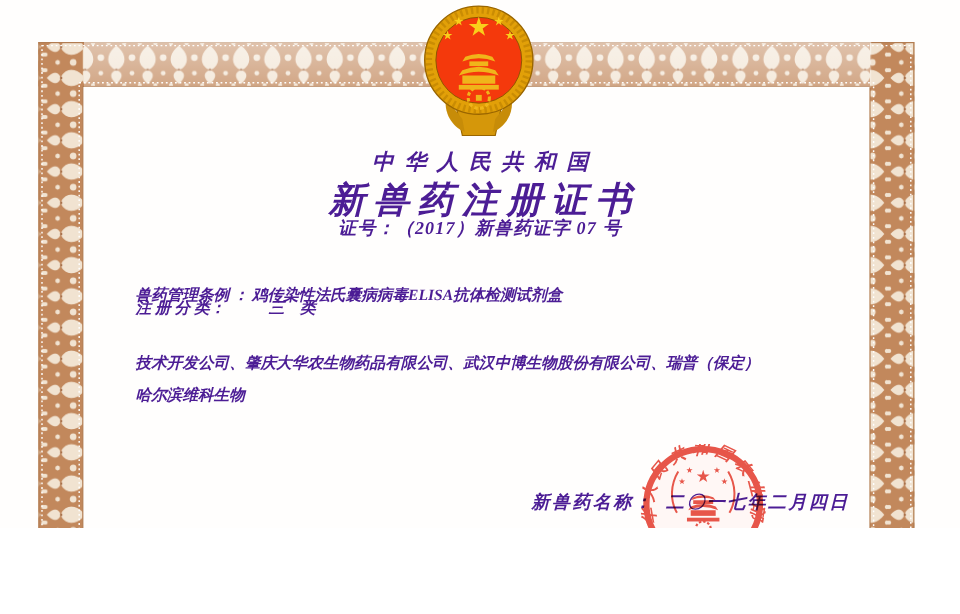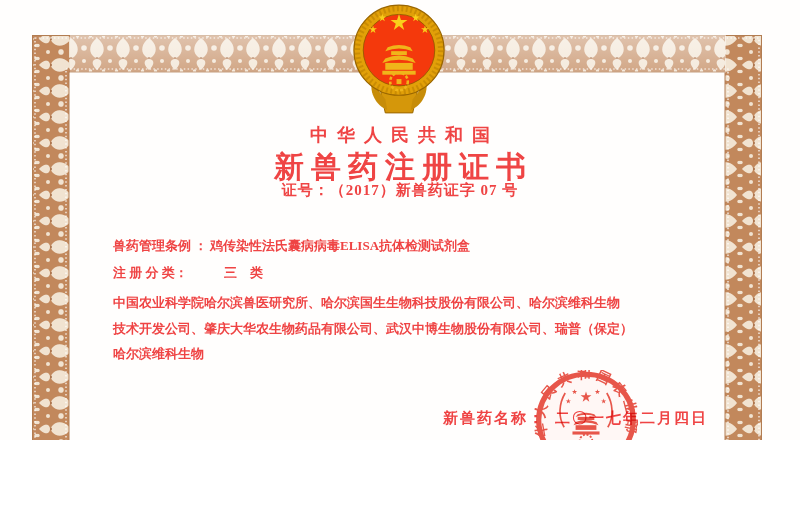--- a/index.html
+++ b/index.html
@@ -1,29 +1,29 @@
 <!DOCTYPE html>
 <html><head>
 <meta charset="utf-8">
 <style>
   html,body{margin:0;padding:0;background:#ffffff;}
   .page{
     position:relative;width:800px;height:440px;background:#fffefd;overflow:hidden;
-    font-family:"Liberation Serif","DejaVu Serif",serif;color:#ef4444;
+    font-family:"Liberation Serif","DejaVu Serif",serif;color:#4c1d95;font-style:italic;
   }
   .abs{position:absolute;}
   .centered{left:0;width:800px;text-align:center;}
   
   .country{top:123px;font-size:18px;font-weight:700;letter-spacing:9px;text-indent:9px;z-index:2;}
   .main-title{top:147px;font-size:30px;font-weight:700;letter-spacing:7px;text-indent:7px;z-index:2;}
   .cert-no{top:181px;font-size:15px;letter-spacing:1px;font-weight:700;z-index:2;}
   .fields{z-index:2;font-size:13px;}
   .frow{position:absolute;left:113px;display:flex;white-space:nowrap;font-weight:700;}
   .frow .lbl{display:inline-block;width:97px;flex:0 0 97px;}
-  .f1{top:237px;} .f2{top:264px;} .f3{top:290px;}
+  .f1{top:237px;} .f2{top:248px;} .f3{top:290px;}
   .f2 .val{margin-left:14px;}
   .dev-lines div{line-height:25.5px;height:25.5px;}
   .statement{left:111px;top:358px;width:640px;font-size:19px;font-weight:700;letter-spacing:0.5px;white-space:nowrap;z-index:2;}
   .issue-date{left:443px;top:409px;font-size:15px;letter-spacing:2px;font-weight:700;white-space:nowrap;z-index:2;}
   .issue-date .gap{display:inline-block;width:10px;}
   
   .frame{left:0;top:0;z-index:1;}
   .frame-fade{left:70px;top:35px;width:656px;height:38px;z-index:1;
     background:linear-gradient(rgba(255,255,255,.5),rgba(255,255,255,.25));}
   .emblem{left:350px;top:3px;z-index:4;}
@@ -105,21 +105,20 @@
     <div class="frow f1">
       <span class="lbl">兽药管理条例 ：</span>
       <span class="val">鸡传染性法氏囊病病毒ELISA抗体检测试剂盒</span>
     </div>
     <div class="frow f2">
       <span class="lbl">注 册 分 类：</span>
       <span class="val">三　类</span>
     </div>
     <div class="frow f3">
       <span class="val dev-lines">
-        <div>中国农业科学院哈尔滨兽医研究所、哈尔滨国生生物科技股份有限公司、哈尔滨维科生物</div>
         <div>技术开发公司、肇庆大华农生物药品有限公司、武汉中博生物股份有限公司、瑞普（保定）</div>
         <div>哈尔滨维科生物</div>
       </span>
     </div>
   </div>
 
 
   <div class="abs issue-date">
     <span>新兽药名称：</span><span class="gap"></span><span>二〇一七年二月四日</span>
   </div>

